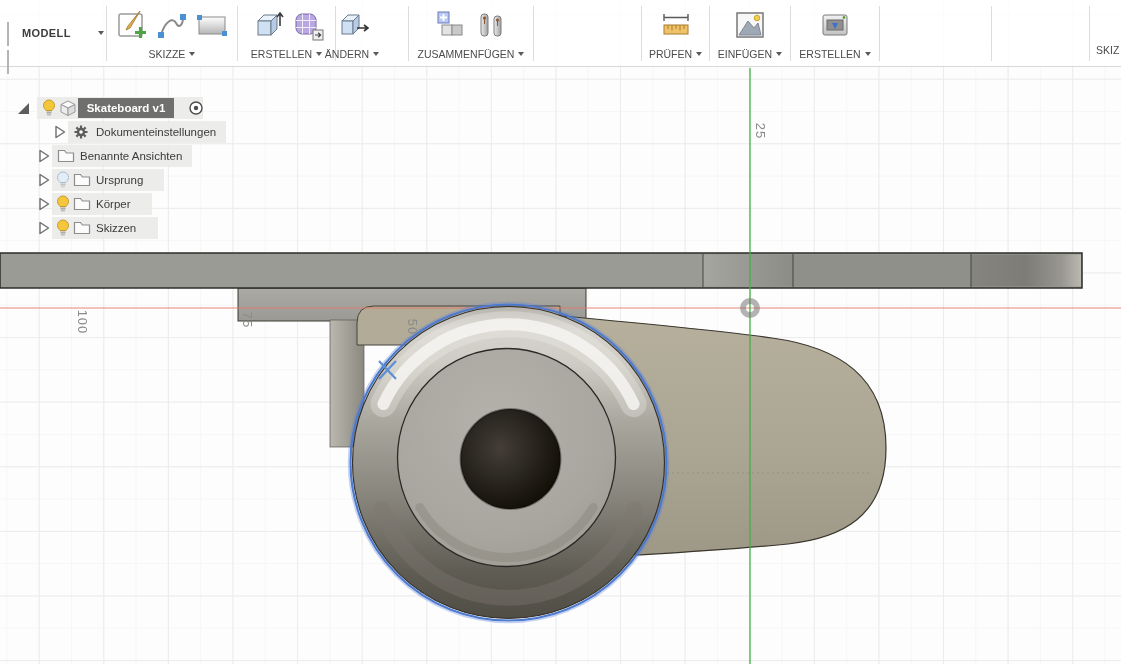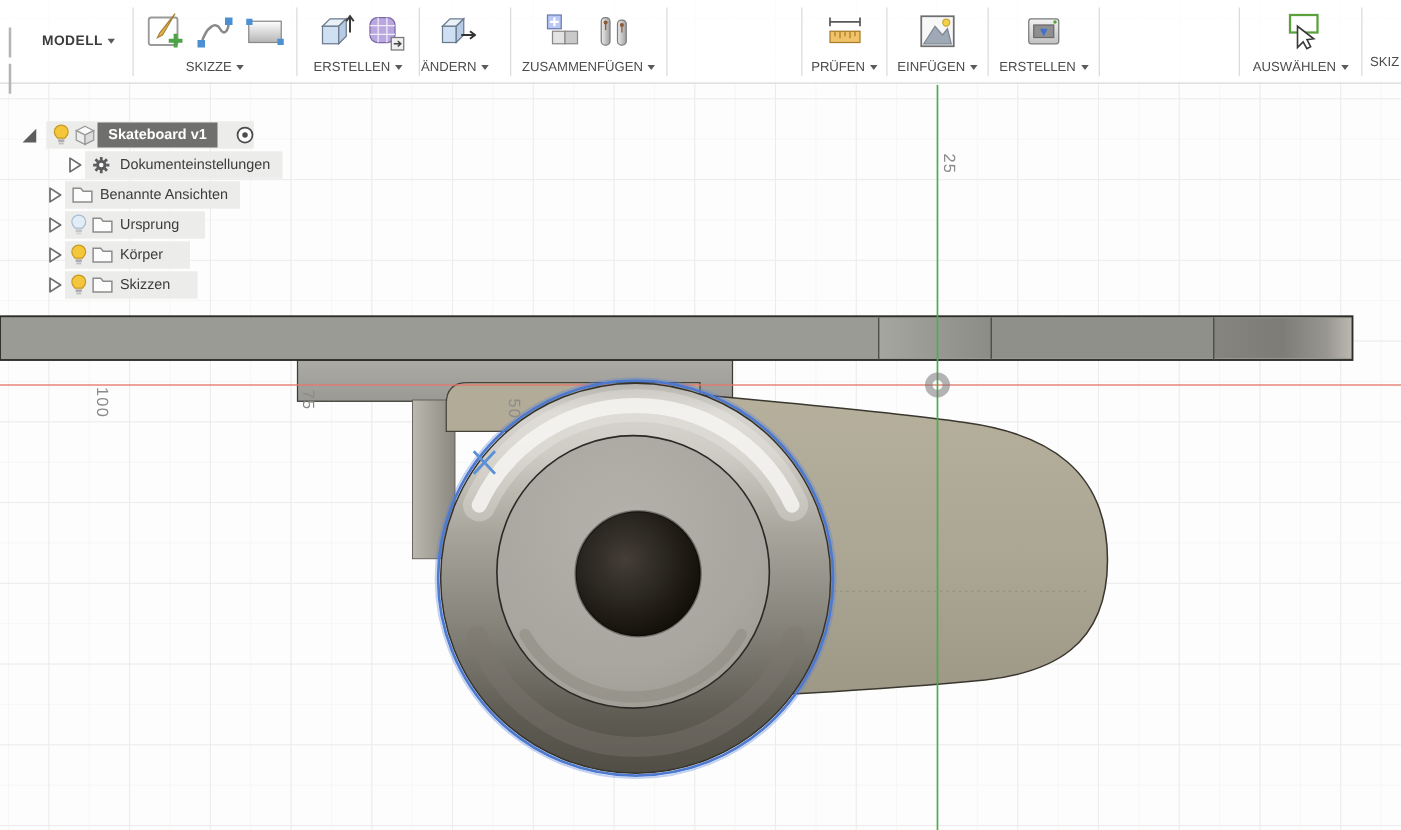--- a/index.html
+++ b/index.html
@@ -14,21 +14,21 @@
       linear-gradient(90deg,#f6f6f5 1px,transparent 1px),
       linear-gradient(#f6f6f5 1px,transparent 1px);
     background-size:64.6px 64.6px,64.6px 64.6px,32.3px 32.3px,32.3px 32.3px;
     background-position:38.7px 0,0 14.1px,6.4px 0,0 46.4px;
   }
   
   .toolbar{position:absolute;left:0;top:0;width:1121px;height:67px;
     background:rgba(255,255,255,.84);border-bottom:1px solid #d8d8d7;}
   .tb-grip{position:absolute;left:7px;top:22px;width:8px;height:24px;}
   .tb-grip i{display:inline-block;width:1.5px;height:24px;background:#b5b5b5;margin-right:3px;}
-  .tb-model{position:absolute;left:22px;top:0;height:65px;width:82px;display:flex;align-items:center;justify-content:center;
+  .tb-model{position:absolute;left:22px;top:0;height:65px;width:82px;display:flex;align-items:center;justify-content:space-between;
     font-size:11px;font-weight:bold;color:#3c3c3c;letter-spacing:.4px;cursor:default;}
   .tb-section{position:absolute;top:0;height:67px;display:flex;flex-direction:column;align-items:center;}
   .tb-icons{height:46px;display:flex;align-items:center;justify-content:center;gap:4px;padding-top:4px;}
   .tb-btn{border:none;background:transparent;padding:0;margin:0;width:36px;height:38px;display:flex;align-items:center;justify-content:center;}
   .tb-label{height:16px;display:flex;align-items:center;justify-content:center;font-size:10.5px;color:#4b4b4b;white-space:nowrap;}
   .caret{display:inline-block;width:0;height:0;border-left:3.5px solid transparent;border-right:3.5px solid transparent;border-top:4.5px solid #5a5a5a;margin-left:4px;}
   .tb-div{position:absolute;top:6px;height:55px;width:1px;background:#dcdcdb;}
   .tb-overflow{position:absolute;left:1096px;top:44px;font-size:10.5px;color:#4b4b4b;white-space:nowrap;}
   
   .browser-header{position:absolute;left:1px;top:66px;width:306px;height:24px;
@@ -220,21 +220,21 @@
               <path d="M25 27 h5 M28.2 24.8 l2.4 2.2 -2.4 2.2" stroke="#444444" fill="none" stroke-width="1.2"></path>
             </svg>
         </button>
       </div>
       <div class="tb-label">
           <span>ERSTELLEN</span>
           <i class="caret"></i>
         </div>
     </div>
 
-    <div class="tb-section" style="left:328px;width:72px">
+    <div class="tb-section" style="left:316px;width:72px">
       <div class="tb-icons">
         <button class="tb-btn">
           <svg width="34" height="34" viewBox="0 0 34 34">
               <path d="M7 13 L13 7 L24 7 L18 13 Z" fill="#e9f1f9" stroke="#6b7b8d"></path>
               <rect x="7" y="13" width="11" height="13" fill="#cfe0f2" stroke="#6b7b8d"></rect>
               <polygon points="18,13 24,7 24,20 18,26" fill="#b7cce4" stroke="#6b7b8d"></polygon>
               <path d="M22 20 H32 M29 17 L33 20 L29 23" stroke="#333333" stroke-width="1.6" fill="none"></path>
             </svg>
         </button>
       </div>
@@ -326,34 +326,20 @@
             </svg>
         </button>
       </div>
       <div class="tb-label">
           <span>ERSTELLEN</span>
           <i class="caret"></i>
         </div>
     </div>
 
 
-    <div class="tb-section" style="left:992px;width:97px">
-      <div class="tb-icons">
-        <button class="tb-btn">
-          <svg width="34" height="34" viewBox="0 0 34 34">
-              <rect x="8" y="4" width="22" height="14" fill="none" stroke="#5aa03c" stroke-width="1.8"></rect>
-              <polygon points="14,13 14,30 18.5,25.5 21.5,31 24.5,29.3 21.6,23.8 27,23" fill="#ffffff" stroke="#3a3a3a" stroke-width="1.3"></polygon>
-            </svg>
-        </button>
-      </div>
-      <div class="tb-label">
-          <span>AUSWÄHLEN</span>
-          <i class="caret"></i>
-        </div>
-    </div>
 
     <div class="tb-overflow">SKIZ</div>
   </div>
 
 
   <div class="tree">
 
     <div class="row" style="left:0;top:5px;width:308px">
       <div class="row-bg" style="left:37px;width:166px"></div>
       <div class="row-item" style="left:18px">

